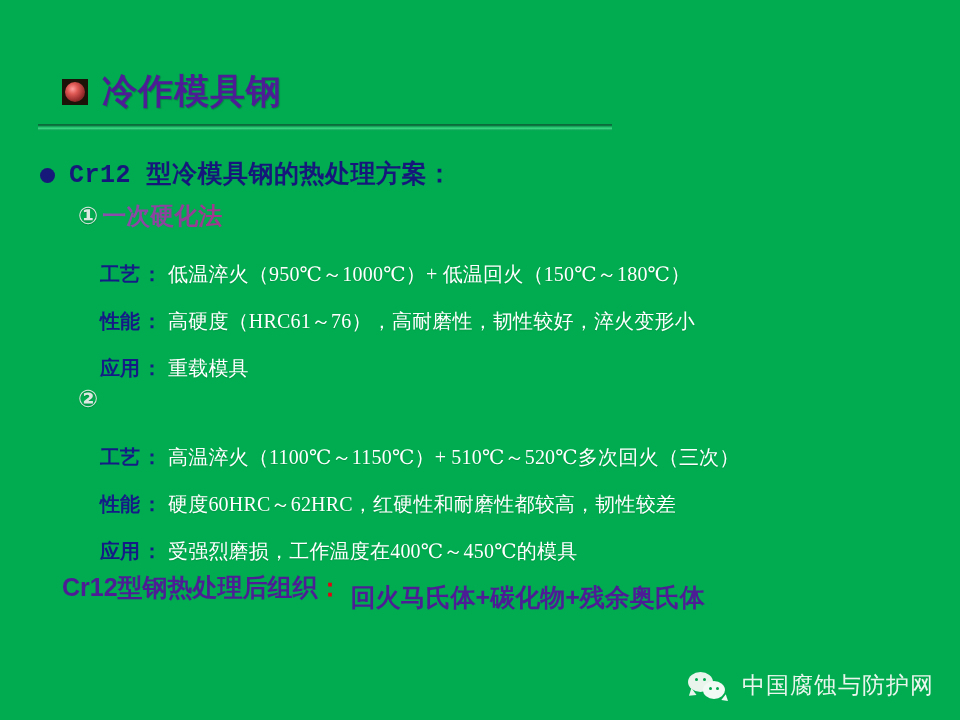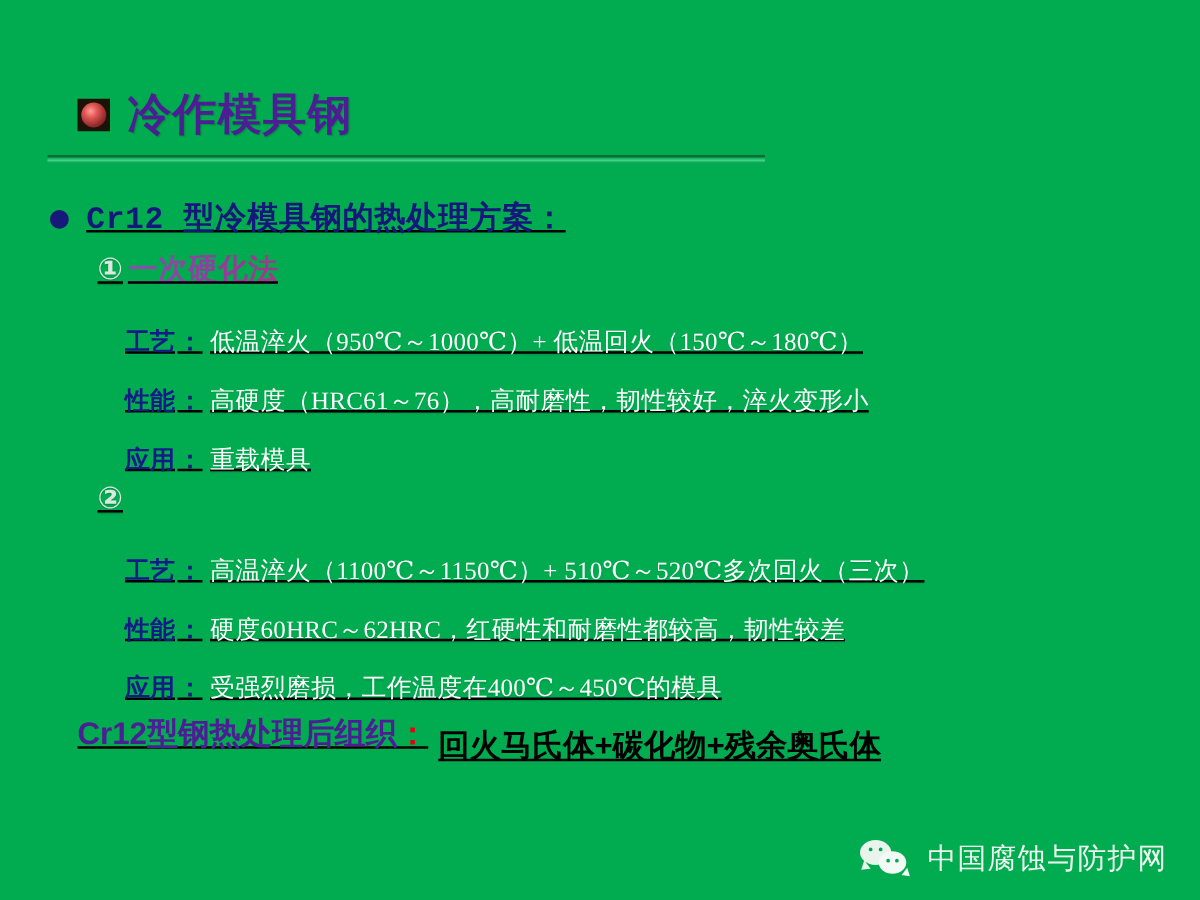--- a/index.html
+++ b/index.html
@@ -65,21 +65,20 @@
   
   .content {
     position: absolute;
     left: 0;
     top: 155px;
     width: 960px;
   }
   .line {
     white-space: nowrap;
     line-height: 1;
-    text-decoration: underline;
   }
 
   .l1 {
     margin-left: 40px;
     display: flex;
     align-items: center;
     gap: 14px;
     height: 40px;
   }
   .dot-bullet {
@@ -158,31 +157,31 @@
   }
   .summary-red {
     color: #4c1d95;
     letter-spacing: 0px;
   }
   .summary-colon {
     color: #e60012;
     margin-right: 8px;
   }
   .summary-blue {
-    color: #000000;
+    color: #4c1d95;
     margin-top: 20px;
   }
 
   
   .watermark {
     position: absolute;
     right: 26px;
     bottom: 18px;
     display: flex;
-    align-items: center;
+    align-items: flex-start;
     gap: 14px;
   }
   .wechat-icon {
     width: 40px;
     height: 32px;
     position: relative;
     flex: 0 0 auto;
   }
   .wechat-icon .bubble-a,
   .wechat-icon .bubble-b {

